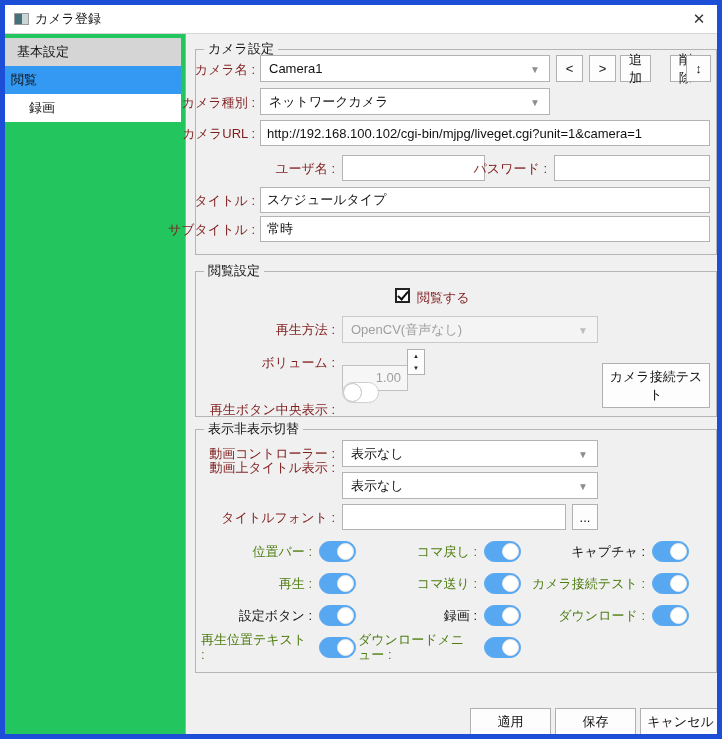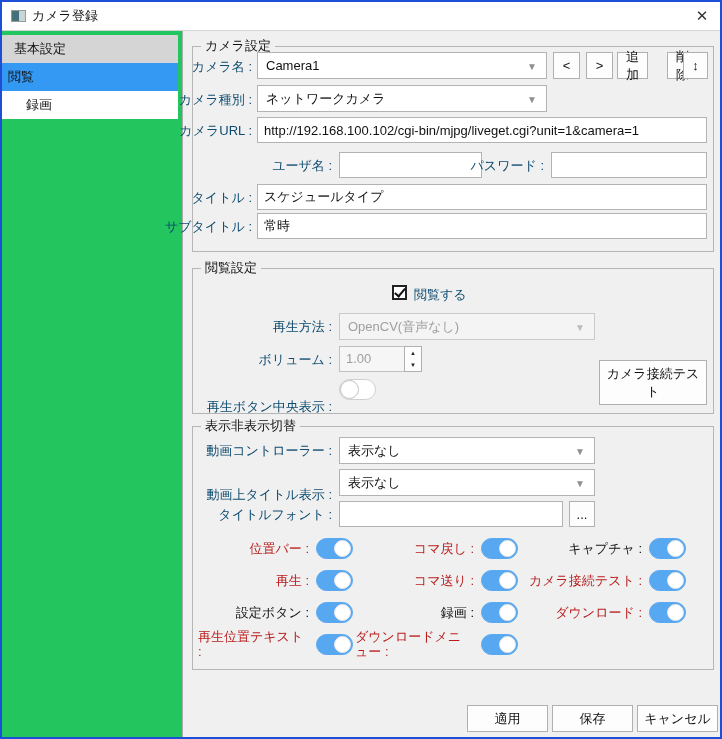--- a/index.html
+++ b/index.html
@@ -1,66 +1,66 @@
 <!DOCTYPE html>
 <html><head>
 <meta charset="utf-8">
 <style>
   html,body{margin:0;padding:0;background:#888;}
   *{box-sizing:border-box;}
   .win{
     position:relative;width:722px;height:739px;background:#f0f0f0;
-    border:2px solid #1d4ed8;overflow:hidden;
+    border:5px solid #1d4ed8;overflow:hidden;
     font-family:"Liberation Sans","DejaVu Sans",sans-serif;font-size:13px;color:#111;
   }
   .titlebar{position:absolute;left:0;top:0;width:100%;height:29px;background:#fff;border-bottom:1px solid #d6d6d6;}
   .appicon{position:absolute;left:9px;top:8px;width:15px;height:12px;border:1px solid #9a9a9a;
     background:linear-gradient(90deg,#46707a 55%,#c9d6d6 55%);}
   .wtitle{position:absolute;left:30px;top:0;line-height:28px;}
   .closebtn{position:absolute;right:0;top:0;width:36px;height:28px;display:flex;align-items:center;justify-content:center;
     font-size:15px;color:#333;cursor:pointer;}
   .sidebar{position:absolute;left:0;top:29px;width:180px;height:709px;background:#22c55e;}
   .vsep{position:absolute;left:180px;top:29px;width:1px;height:709px;background:#ababab;}
   .sideitem{position:absolute;left:0;width:176px;height:28px;line-height:28px;cursor:pointer;}
   .si-header{top:4px;background:#d5d5d5;padding-left:12px;}
   .si-sel{top:32px;background:#3399f3;padding-left:6px;}
   .si-plain{top:60px;background:#fff;padding-left:24px;}
   .group{position:absolute;border:1px solid #b5b5b5;}
   .legend{position:absolute;top:-9px;left:8px;background:#f0f0f0;padding:0 4px;line-height:16px;}
-  .flabel{position:absolute;text-align:right;line-height:15px;color:#0c4a6e;}
+  .flabel{position:absolute;text-align:right;line-height:15px;color:#7f1d1d;}
   .field{position:absolute;background:#fff;border:1px solid #b3b3b3;font:inherit;color:#111;
     padding:0 6px;outline:none;}
   .combo{position:absolute;background:#fff;border:1px solid #b3b3b3;display:flex;align-items:center;
     padding:0 26px 0 8px;cursor:pointer;}
   .combo .arrow{position:absolute;right:9px;top:50%;transform:translateY(-50%);color:#8f8f8f;font-size:10px;}
   .combo.disabled{background:#f4f4f4;color:#9f9f9f;border-color:#c9c9c9;}
   .combo.disabled .arrow{color:#bdbdbd;}
   .btn{position:absolute;display:flex;align-items:center;justify-content:center;background:#fdfdfd;
     border:1px solid #b0b0b0;color:#111;cursor:pointer;font:inherit;}
   .checkbox{position:absolute;width:15px;height:15px;background:#fff;border:2px solid #222;cursor:pointer;}
   .checkbox.checked::after{content:"";position:absolute;left:3px;top:-1px;width:4px;height:9px;
     border:solid #111;border-width:0 2px 2px 0;transform:rotate(40deg);}
-  .spinfield{position:absolute;background:#f6f6f6;border:1px solid #c0c0c0;
-    padding:0 6px;line-height:24px;}
+  .spinfield{position:absolute;background:#f6f6f6;border:1px solid #c0c0c0;text-align:right;
+    padding:0 6px;line-height:24px;margin-top:16px;}
   .spinfield.disabled{color:#9f9f9f;}
   .spinbtns{position:absolute;border:1px solid #b0b0b0;background:#fdfdfd;display:flex;flex-direction:column;
     align-items:center;justify-content:space-between;padding:3px 0;cursor:pointer;}
   .spinbtns span{font-size:6px;line-height:6px;color:#222;}
   .toggle{position:relative;display:inline-block;width:37px;height:21px;border-radius:11px;
     background:#fff;border:1px solid #cfcfcf;cursor:pointer;flex:none;}
   .toggle .knob{position:absolute;left:0px;top:0px;width:19px;height:19px;border-radius:50%;
     background:#fff;border:1px solid #c2c2c2;}
   .toggle.on{background:#57a8f1;border-color:#57a8f1;}
   .toggle.on .knob{left:auto;right:1px;top:1px;width:17px;height:17px;border:1px solid #e8e8e8;}
   .toggle-abs{position:absolute;}
   .tgrid{position:absolute;left:196px;top:530px;width:512px;display:grid;
     grid-template-columns:157px 165px 168px;grid-auto-rows:32px;align-items:center;}
   .tcell{display:flex;align-items:center;justify-content:flex-end;gap:7px;padding-right:2px;}
   .tlabel{color:#111;line-height:15px;}
-  .tlabel.muted{color:#b91c1c;}
+  .tlabel.muted{color:#4d7c0f;}
 </style>
 </head>
 <body>
 
 <div class="win">
 
   <div class="titlebar">
     <span class="appicon"></span>
     <span class="wtitle">カメラ登録</span>
     <span class="closebtn">✕</span>
@@ -138,21 +138,21 @@
   <div class="group" style="left:190px;top:424px;width:522px;height:244px;">
     <span class="legend">表示非表示切替</span>
   </div>
 
   <div class="flabel" style="left:190px;top:441px;width:140px;">動画コントローラー :</div>
   <div class="combo" style="left:337px;top:435px;width:256px;height:27px;">
     <span>表示なし</span>
     <span class="arrow">▼</span>
   </div>
 
-  <div class="flabel" style="left:190px;top:485px;width:140px;text-align:right;">動画上タイトル表示 :</div>
+  <div class="flabel" style="left:190px;top:455px;width:140px;text-align:right;">動画上タイトル表示 :</div>
   <div class="combo" style="left:337px;top:467px;width:256px;height:27px;">
     <span>表示なし</span>
     <span class="arrow">▼</span>
   </div>
 
   <div class="flabel" style="left:190px;top:505px;width:140px;">タイトルフォント :</div>
   <input class="field" style="left: 337px; top: 499px; width: 224px; height: 26px;" value="">
   <button class="btn" style="left:567px;top:499px;width:26px;height:26px;">...</button>
 
   <div class="tgrid">

